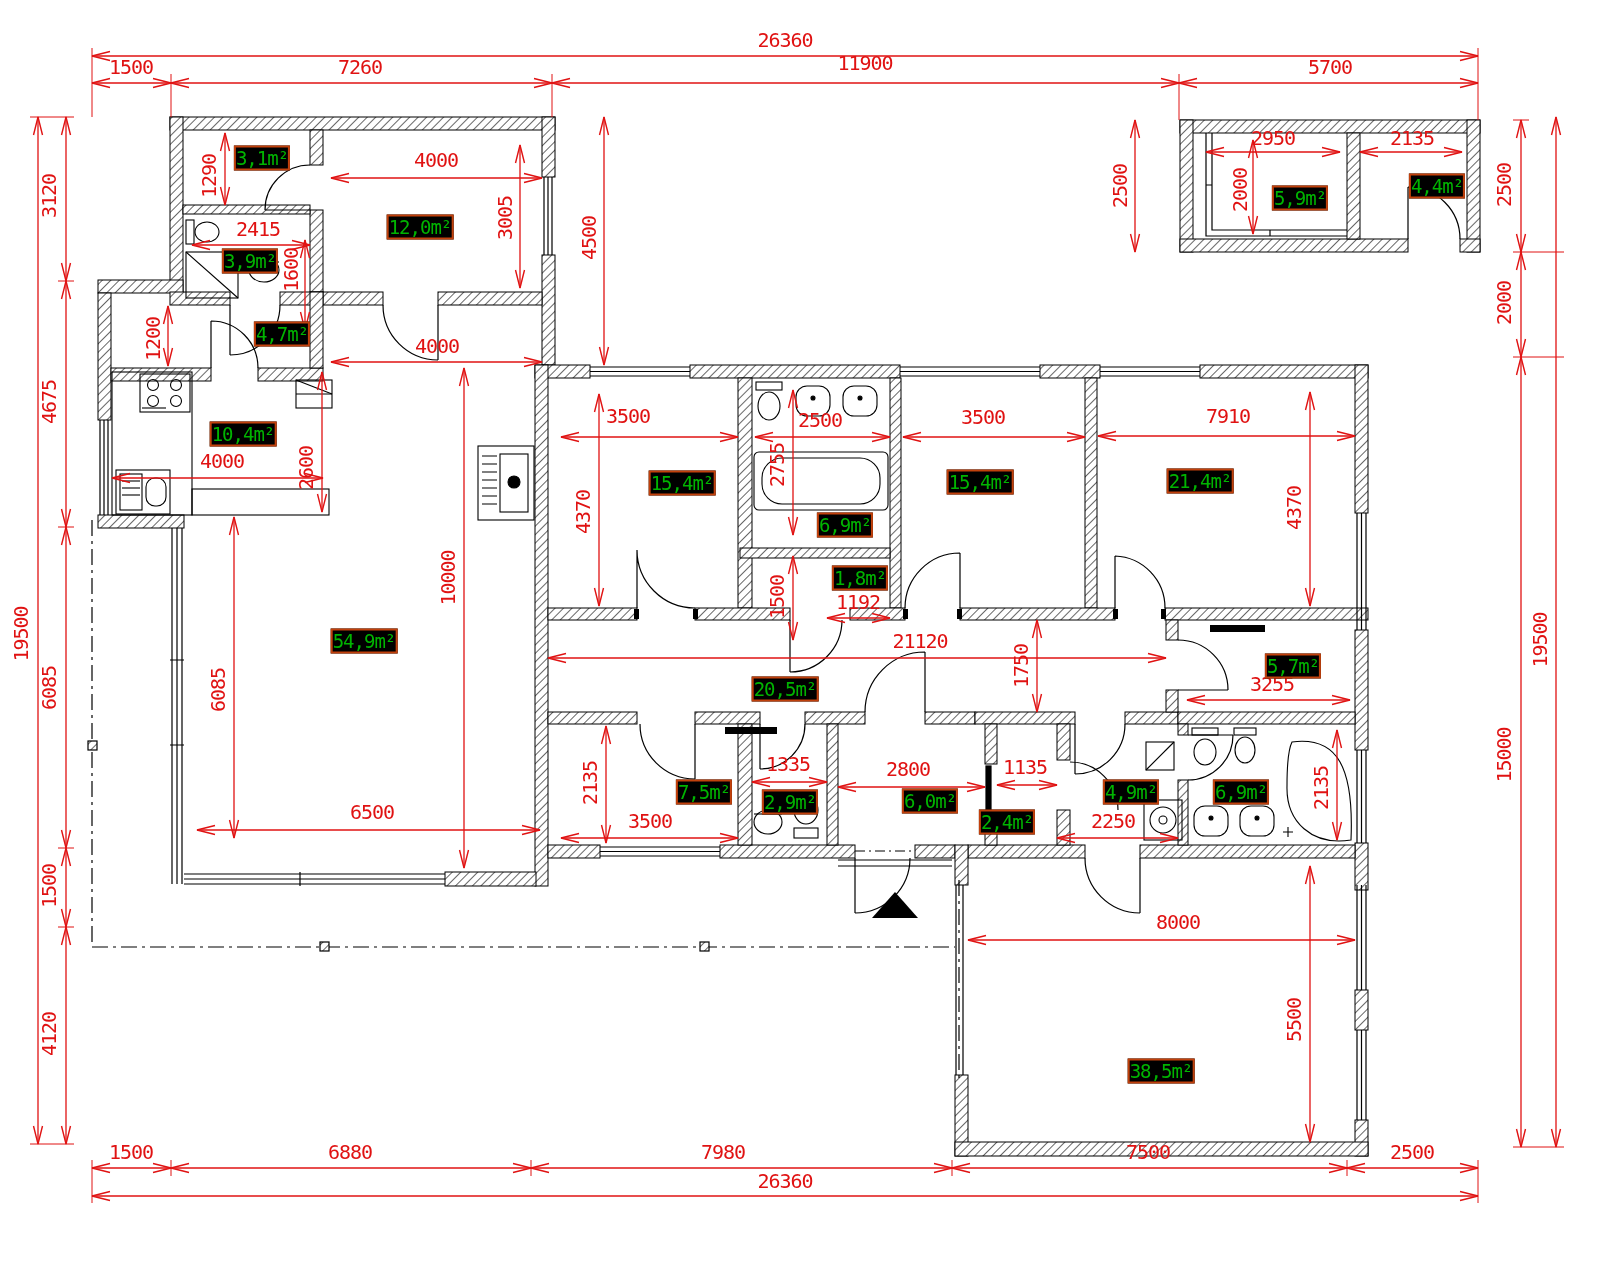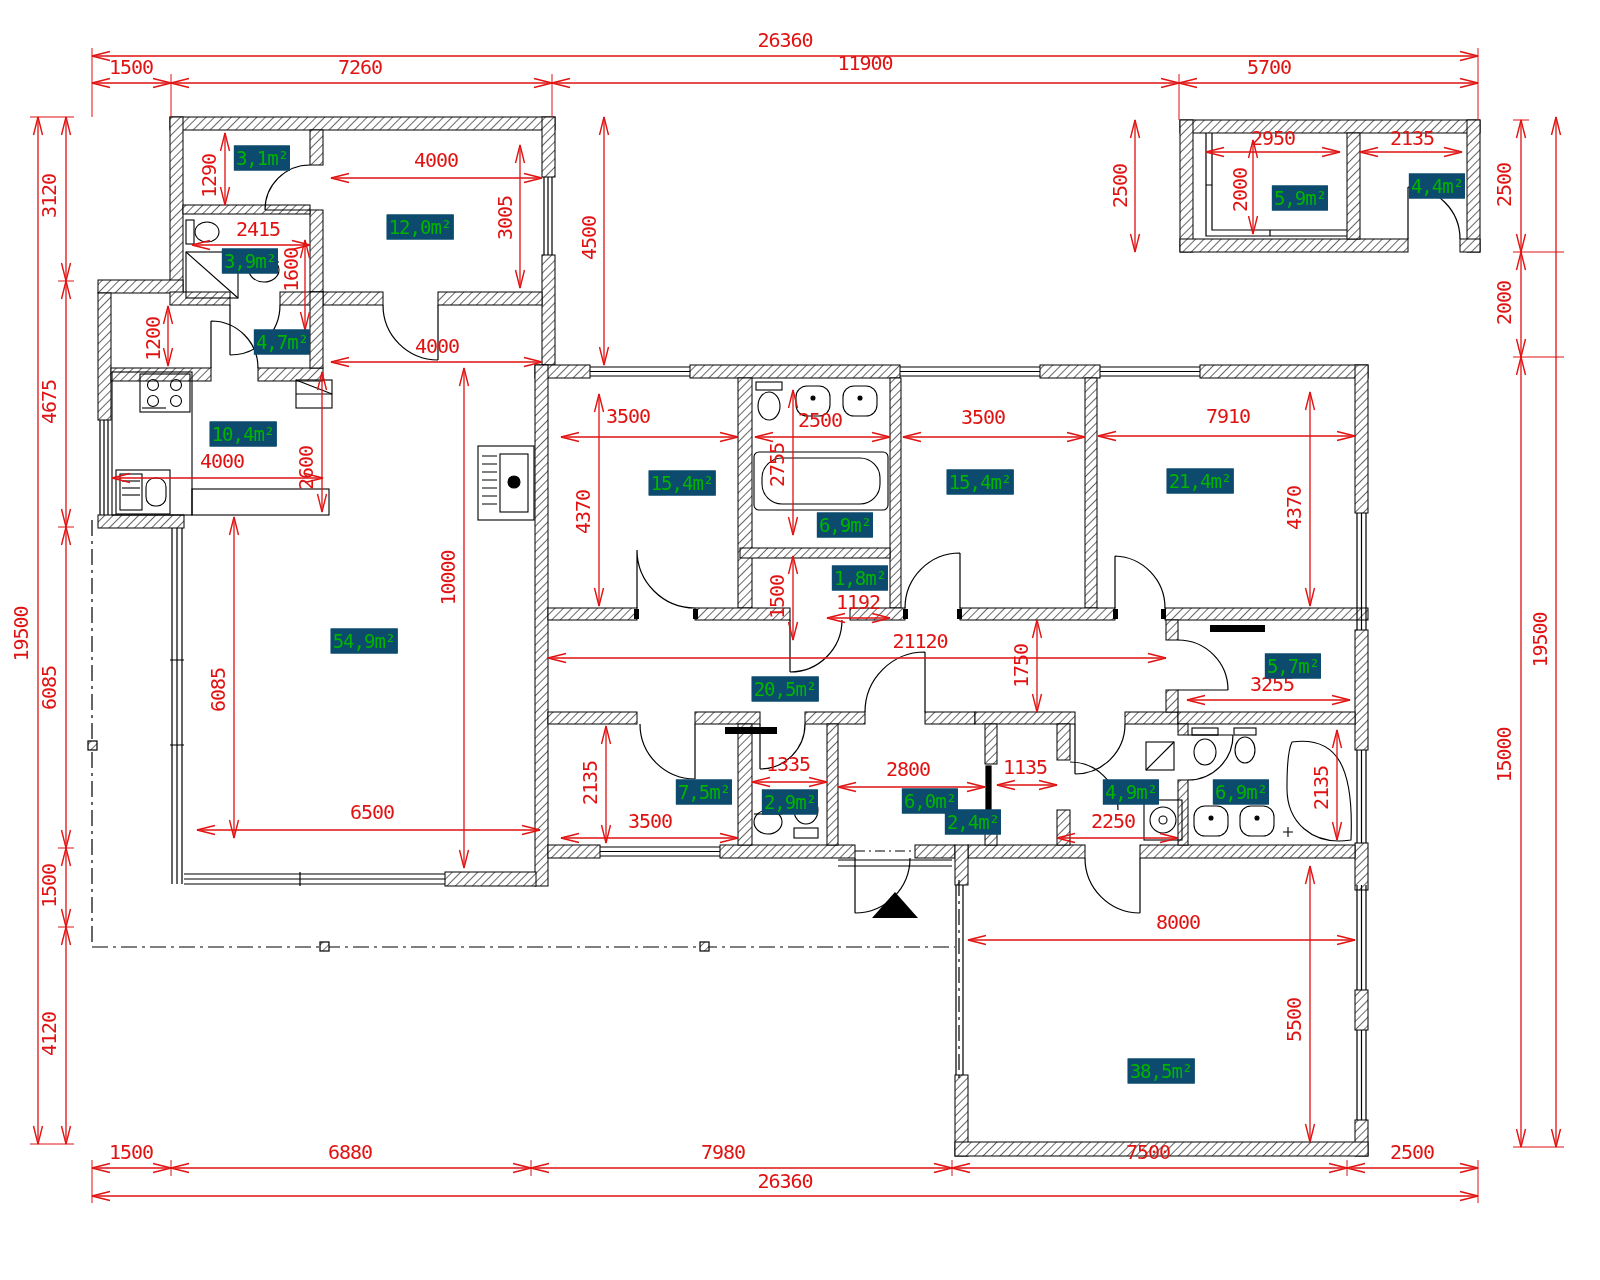--- a/index.html
+++ b/index.html
@@ -3,21 +3,21 @@
 <meta charset="utf-8">
 <style>
   html,body{margin:0;padding:0;background:#fff;}
   #plan{position:relative;width:1600px;height:1220px;background:#fff;overflow:hidden;
         font-family:"DejaVu Sans Mono", monospace;text-align:right;}
   #plan svg{position:absolute;left:0;top:0;}
   .lbl{position:absolute;white-space:nowrap;transform:translate(-50%,-50%);
        font-size:20px;line-height:1;letter-spacing:-1px;}
   .dim{color:#e01212;}
   .v{transform:translate(-50%,-50%) rotate(-90deg);}
-  .area{color:#00b400;border:2px solid #0c4a6e;background:#0c4a6e;padding:1px 0;
+  .area{color:#00b400;border:2px solid #c2410c;background:#000000;padding:1px 0;
         font-size:19px;letter-spacing:-1px;}
 </style>
 </head>
 <body>
 
 <div id="plan">
 
 <svg width="1600" height="1280" viewBox="0 0 1600 1280">
   <defs>
     <pattern id="hz" width="6" height="6" patternUnits="userSpaceOnUse" patternTransform="rotate(45)">
@@ -375,21 +375,21 @@
 
     <line x1="968" y1="940" x2="1355" y2="940" marker-start="url(#al)" marker-end="url(#ar)"></line>
     <line x1="1310" y1="866" x2="1310" y2="1142" marker-start="url(#al)" marker-end="url(#ar)"></line>
   </g>
 </svg>
 
 <div class="lbl dim" style="left:785px;top:40px">26360</div>
 <div class="lbl dim" style="left:131px;top:67px">1500</div>
 <div class="lbl dim" style="left:360px;top:67px">7260</div>
 <div class="lbl dim" style="left:865px;top:63px">11900</div>
-<div class="lbl dim" style="left:1269px;top:67px">5700</div>
+<div class="lbl dim" style="left:1330px;top:67px">5700</div>
 
 <div class="lbl dim" style="left:131px;top:1152px">1500</div>
 <div class="lbl dim" style="left:350px;top:1152px">6880</div>
 <div class="lbl dim" style="left:723px;top:1152px">7980</div>
 <div class="lbl dim" style="left:1148px;top:1152px">7500</div>
 <div class="lbl dim" style="left:1412px;top:1152px">2500</div>
 <div class="lbl dim" style="left:785px;top:1181px">26360</div>
 
 <div class="lbl dim v" style="left:49px;top:196px">3120</div>
 <div class="lbl dim v" style="left:49px;top:402px">4675</div>
@@ -445,33 +445,33 @@
 <div class="lbl dim" style="left:1025px;top:767px">1135</div>
 <div class="lbl dim" style="left:1113px;top:821px">2250</div>
 <div class="lbl dim v" style="left:1321px;top:788px">2135</div>
 
 <div class="lbl dim" style="left:1178px;top:922px">8000</div>
 <div class="lbl dim v" style="left:1294px;top:1020px">5500</div>
 
 <div class="lbl area" style="left:262px;top:158px">3,1m²</div>
 <div class="lbl area" style="left:420px;top:227px">12,0m²</div>
 <div class="lbl area" style="left:250px;top:261px">3,9m²</div>
-<div class="lbl area" style="left:282px;top:342px">4,7m²</div>
+<div class="lbl area" style="left:282px;top:334px">4,7m²</div>
 <div class="lbl area" style="left:243px;top:434px">10,4m²</div>
 <div class="lbl area" style="left:364px;top:641px">54,9m²</div>
 <div class="lbl area" style="left:682px;top:483px">15,4m²</div>
 <div class="lbl area" style="left:845px;top:525px">6,9m²</div>
 <div class="lbl area" style="left:860px;top:578px">1,8m²</div>
 <div class="lbl area" style="left:980px;top:482px">15,4m²</div>
 <div class="lbl area" style="left:1200px;top:481px">21,4m²</div>
 <div class="lbl area" style="left:1293px;top:666px">5,7m²</div>
 <div class="lbl area" style="left:785px;top:689px">20,5m²</div>
 <div class="lbl area" style="left:704px;top:792px">7,5m²</div>
 <div class="lbl area" style="left:790px;top:802px">2,9m²</div>
 <div class="lbl area" style="left:930px;top:801px">6,0m²</div>
-<div class="lbl area" style="left:973px;top:822px">2,4m²</div>
+<div class="lbl area" style="left:1007px;top:822px">2,4m²</div>
 <div class="lbl area" style="left:1131px;top:792px">4,9m²</div>
 <div class="lbl area" style="left:1241px;top:792px">6,9m²</div>
 <div class="lbl area" style="left:1161px;top:1071px">38,5m²</div>
 <div class="lbl area" style="left:1300px;top:198px">5,9m²</div>
 <div class="lbl area" style="left:1437px;top:186px">4,4m²</div>
 
 </div>
 
 </body></html>

